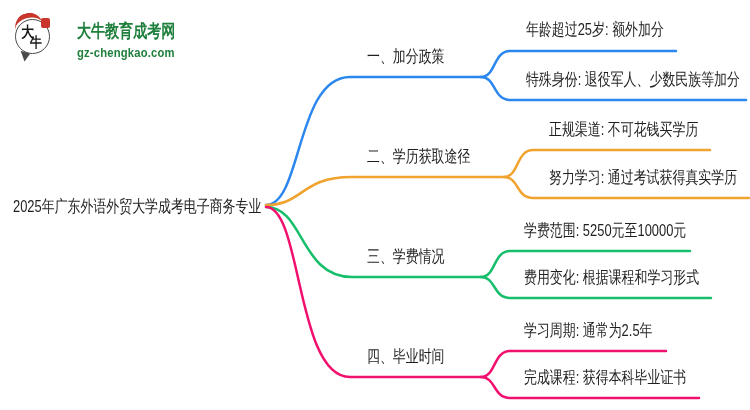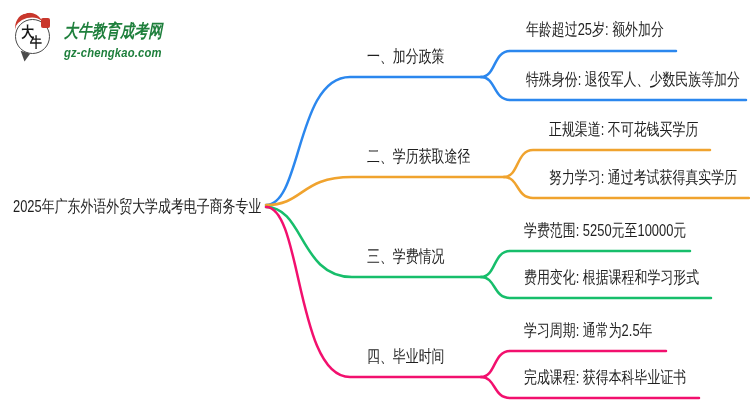--- a/index.html
+++ b/index.html
@@ -30,21 +30,21 @@
     position:absolute;left:2px;top:1px;width:28px;height:13px;
     border-top:5px solid #c9372c;border-radius:14px 14px 0 0;transform:rotate(-14deg);
   }
   .seal{position:absolute;left:29px;top:6px;width:9px;height:10px;border-radius:2px;background:#c9372c;}
   .ch1,.ch2{
     position:absolute;font-family:"DejaVu Serif",serif;font-weight:bold;color:#161616;
     transform:scaleX(0.85);
   }
   .ch1{left:8px;top:11px;font-size:15px;}
   .ch2{left:17px;top:22px;font-size:14px;}
-  .logo-text{margin-left:8px;padding-top:7px;font-style:italic;}
+  .logo-text{margin-left:21px;padding-top:7px;}
   .logo-title{
     font-size:18px;font-weight:bold;white-space:nowrap;
     transform:scaleX(0.78);transform-origin:0 50%;
   }
   .logo-url{
     font-size:12.5px;font-weight:bold;white-space:nowrap;margin-top:3px;
     transform:scaleX(0.9);transform-origin:0 50%;letter-spacing:0.2px;
   }
 </style>
 </head>

